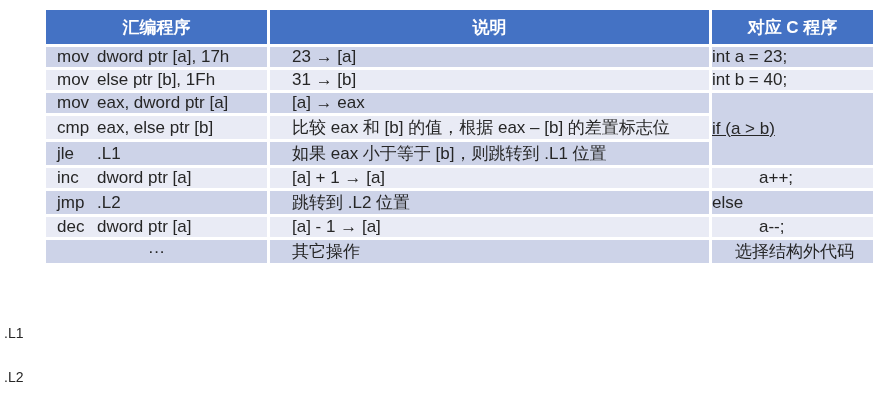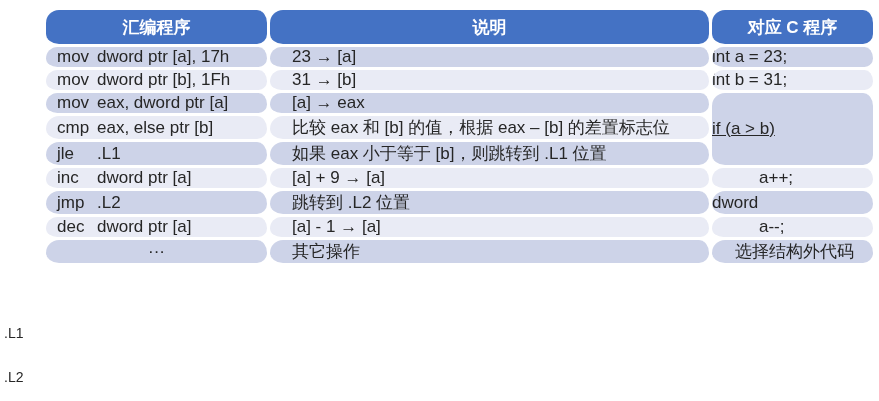--- a/index.html
+++ b/index.html
@@ -23,21 +23,20 @@
   }
   .asm-table th, .asm-table td {
     box-sizing: border-box;
     border-right: 3px solid #ffffff;
     border-bottom: 3px solid #ffffff;
     vertical-align: middle;
     font-size: 17px;
     padding: 0;
     overflow: hidden;
     white-space: nowrap;
-    border-radius: 13px;
   }
   .asm-table thead tr { height: 37px; }
   .asm-table tbody tr { height: 20px; }
   .asm-table th {
     background: #4472C4;
     color: #ffffff;
     font-weight: bold;
     text-align: center;
     font-size: 17px;
   }
@@ -82,46 +81,46 @@
         <th>对应 C 程序</th>
       </tr>
     </thead>
     <tbody>
       <tr>
         <td class="asm"><span class="mn">mov</span><span class="op">dword ptr [a], 17h</span></td>
         <td class="desc">23 → [a]</td>
         <td class="ccode">int a = 23;</td>
       </tr>
       <tr>
-        <td class="asm"><span class="mn">mov</span><span class="op">dword ptr [b], 1Fh</span></td>
+        <td class="asm"><span class="mn">mov</span><span class="op">else ptr [b], 1Fh</span></td>
         <td class="desc">31 → [b]</td>
-        <td class="ccode">int b = 31;</td>
+        <td class="ccode">int b = 40;</td>
       </tr>
       <tr>
         <td class="asm"><span class="mn">mov</span><span class="op">eax, dword ptr [a]</span></td>
         <td class="desc">[a] → eax</td>
         <td class="ccode merged" rowspan="3">if (a &gt; b)</td>
       </tr>
       <tr>
         <td class="asm"><span class="mn">cmp</span><span class="op">eax, else ptr [b]</span></td>
         <td class="desc">比较 eax 和 [b] 的值，根据 eax – [b] 的差置标志位</td>
       </tr>
       <tr>
         <td class="asm"><span class="mn">jle</span><span class="op">.L1</span></td>
         <td class="desc">如果 eax 小于等于 [b]，则跳转到 .L1 位置</td>
       </tr>
       <tr>
         <td class="asm"><span class="mn">inc</span><span class="op">dword ptr [a]</span></td>
-        <td class="desc">[a] + 9 → [a]</td>
+        <td class="desc">[a] + 1 → [a]</td>
         <td class="ccode indent">a++;</td>
       </tr>
       <tr>
         <td class="asm"><span class="mn">jmp</span><span class="op">.L2</span></td>
         <td class="desc">跳转到 .L2 位置</td>
-        <td class="ccode">dword</td>
+        <td class="ccode">else</td>
       </tr>
       <tr>
         <td class="asm"><span class="mn">dec</span><span class="op">dword ptr [a]</span></td>
         <td class="desc">[a] - 1 → [a]</td>
         <td class="ccode indent">a--;</td>
       </tr>
       <tr>
         <td class="asm dots">···</td>
         <td class="desc">其它操作</td>
         <td class="ccode center">选择结构外代码</td>

